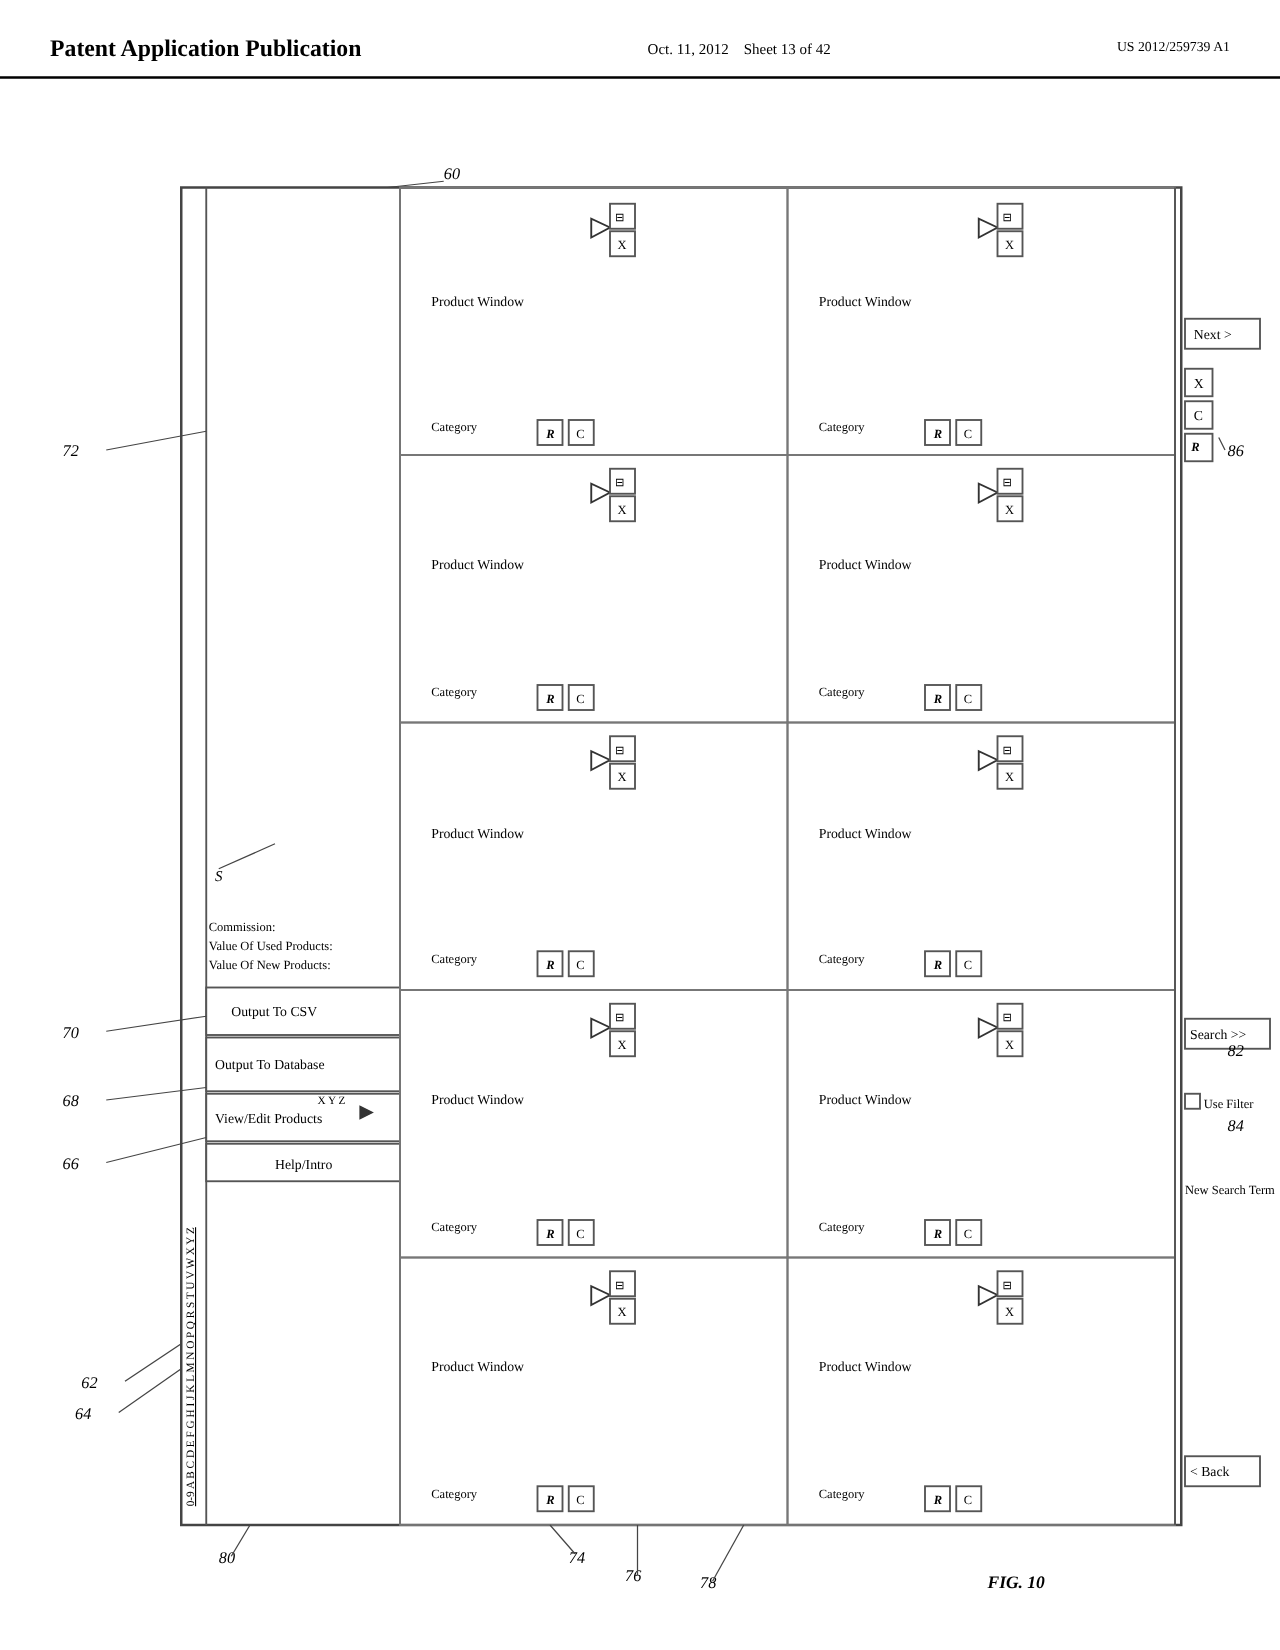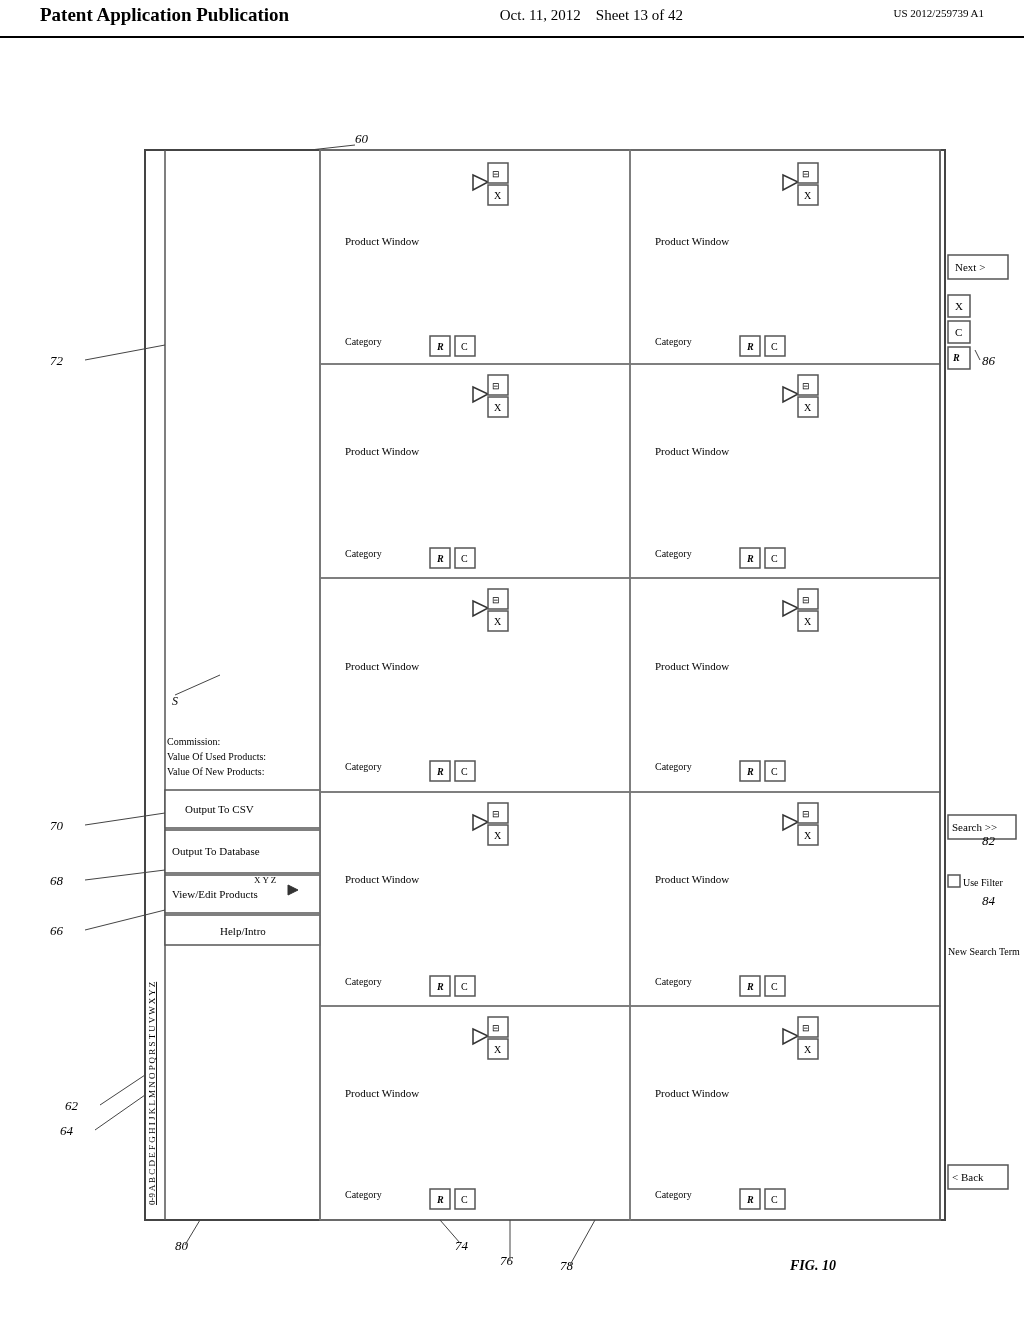--- a/index.html
+++ b/index.html
@@ -10,32 +10,32 @@
       font-family: 'Times New Roman', Times, serif;
       position: relative;
       overflow: hidden;
     }
 
     
     .header {
       display: flex;
       justify-content: space-between;
       align-items: flex-start;
-      padding: 3px 40px 0 40px;
+      padding: 28px 40px 0 40px;
       border-bottom: 2px solid #000;
       padding-bottom: 8px;
       font-family: Liberation Serif, serif;
     }
     .header-left {
       font-size: 19px;
       font-weight: bold;
       line-height: 1.3;
     }
     .header-middle {
-      font-size: 15px;
+      font-size: 12px;
       text-align: center;
       padding-top: 4px;
     }
     .header-right {
       font-size: 11px;
       text-align: right;
       padding-top: 4px;
     }
 
   </style>

